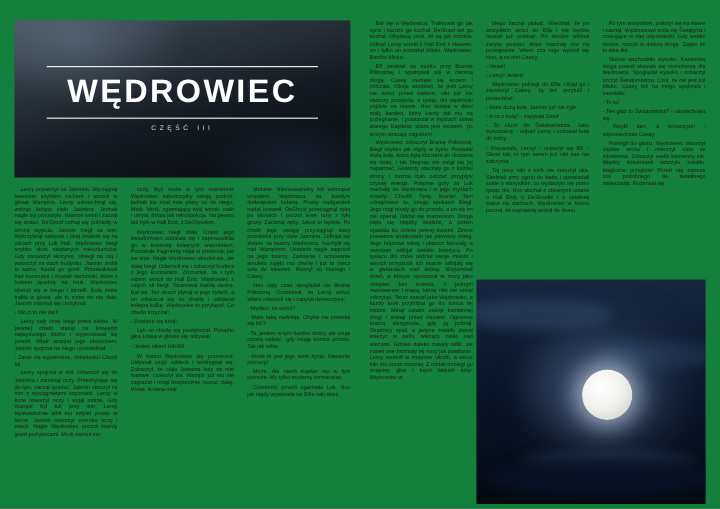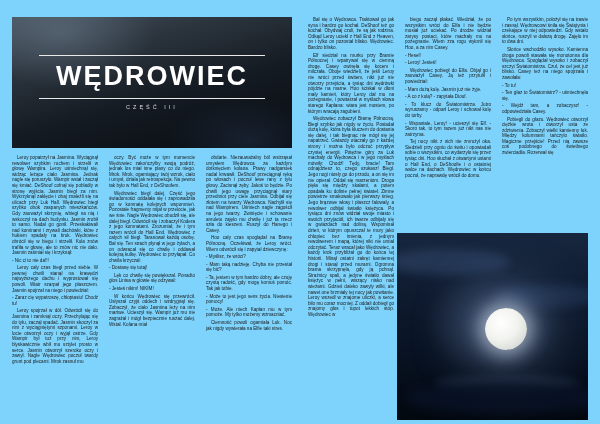--- a/index.html
+++ b/index.html
@@ -1,17 +1,17 @@
 <!DOCTYPE html>
 <html><head>
 <meta charset="utf-8">
 <style>
   html,body { margin:0; padding:0; background:#888; }
   .spread {
-    width:600px; height:424px; background:#7dd3fc;
+    width:600px; height:424px; background:#15803d;
     display:flex; overflow:hidden; position:relative;
     font-family:"Liberation Sans", sans-serif; color:#1a1a1a;
   }
   .page { box-sizing:border-box; width:300px; height:424px; }
   .page.left  { padding:17px 8px 4px 12px; }
   .page.right { padding:17px 12px 4px 8px; }
 
   
   .banner {
     height:131px; width:280px; position:relative; overflow:hidden;

